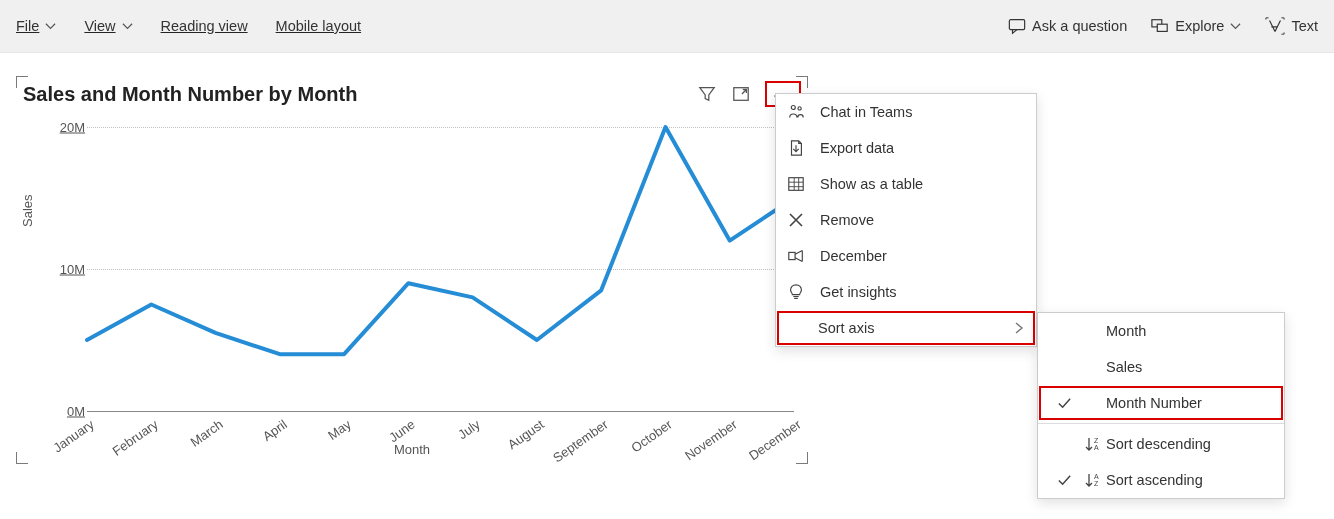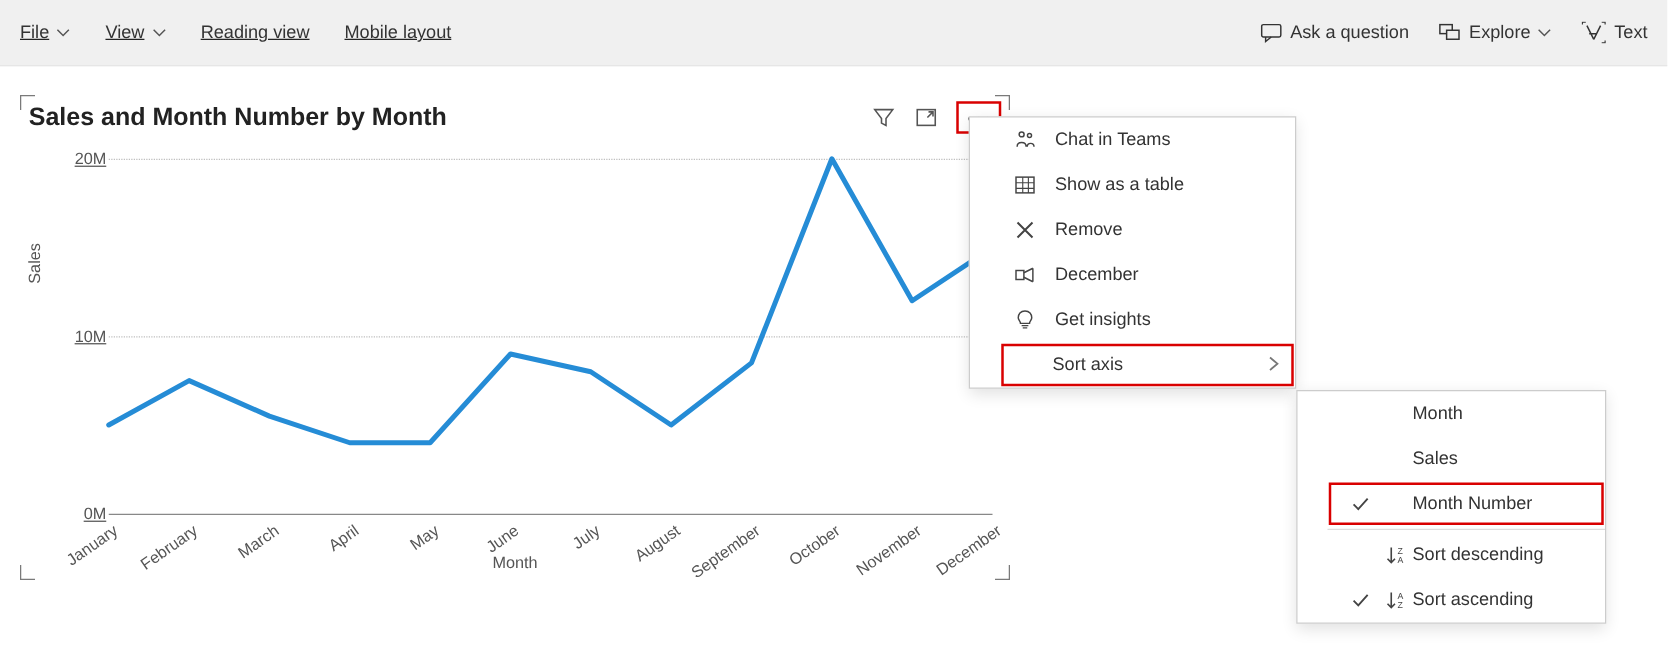--- a/index.html
+++ b/index.html
@@ -70,21 +70,21 @@
     transform-origin: left top; transform: rotate(-35deg) translate(-100%, 2px);
     white-space: nowrap;
   }
   svg.line-svg { position: absolute; left: 25px; top: 0; width: 707px; height: 296px; overflow: visible; }
   .series-line { fill: none; stroke: #258cd6; stroke-width: 4; stroke-linejoin: round; stroke-linecap: round; }
 
   
   .ctx-menu {
     position: absolute; background: #fff; border: 1px solid #ccc;
     box-shadow: 0 4px 12px rgba(0,0,0,0.12);
-    font-size: 14.5px; color: #333; padding-left: 24px;
+    font-size: 14.5px; color: #333;
   }
   .menu1 { left: 775px; top: 93px; width: 262px; }
   .ctx-item {
     display: flex; align-items: center; gap: 14px;
     padding: 8px 12px 8px 10px; height: 36px;
   }
   .ctx-item .mi-icon { width: 20px; height: 20px; display: inline-flex; align-items: center; justify-content: center; color: #444; }
   .ctx-item .mi-chev { margin-left: auto; color: #777; font-size: 15px; }
   .ctx-highlight { outline: 2px solid #d90000; outline-offset: -3px; gap: 12px; }
 
@@ -234,20 +234,29 @@
           <circle cx="7" cy="5" r="2.2" fill="none" stroke="#444" stroke-width="1.3"></circle>
           <circle cx="14" cy="6" r="1.8" fill="none" stroke="#444" stroke-width="1.3"></circle>
           <path d="M3 16 C3 11 11 11 11 16 M12 16 C12 12 18 12 18 16" fill="none" stroke="#444" stroke-width="1.3"></path>
         </svg>
     </span>
     <span>Chat in Teams</span>
   </div>
   <div class="ctx-item">
     <span class="mi-icon">
       <svg width="18" height="18" viewBox="0 0 20 20">
+          <path d="M5 2 L13 2 L16 5 L16 18 L5 18 Z M13 2 L13 5 L16 5" fill="none" stroke="#444" stroke-width="1.3"></path>
+          <path d="M10 7 L10 14 M7 11 L10 14 L13 11" fill="none" stroke="#444" stroke-width="1.3"></path>
+        </svg>
+    </span>
+    <span>Export data</span>
+  </div>
+  <div class="ctx-item">
+    <span class="mi-icon">
+      <svg width="18" height="18" viewBox="0 0 20 20">
           <rect x="2" y="3" width="16" height="14" fill="none" stroke="#444" stroke-width="1.3"></rect>
           <path d="M2 8 L18 8 M2 13 L18 13 M8 3 L8 17 M13 3 L13 17" stroke="#444" stroke-width="1"></path>
         </svg>
     </span>
     <span>Show as a table</span>
   </div>
   <div class="ctx-item">
     <span class="mi-icon">
       <svg width="16" height="16" viewBox="0 0 16 16">
           <path d="M2 2 L14 14 M14 2 L2 14" stroke="#444" stroke-width="1.6"></path>

